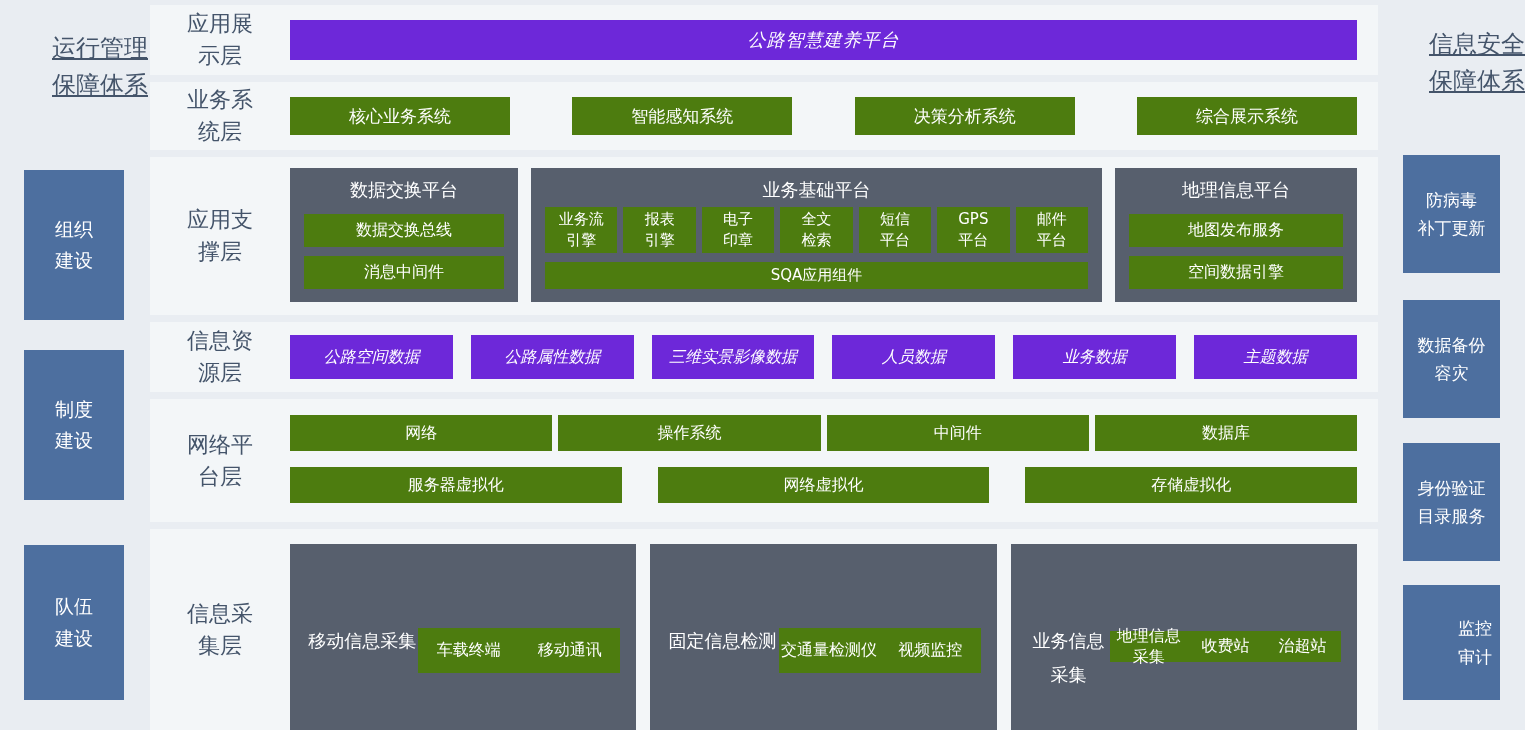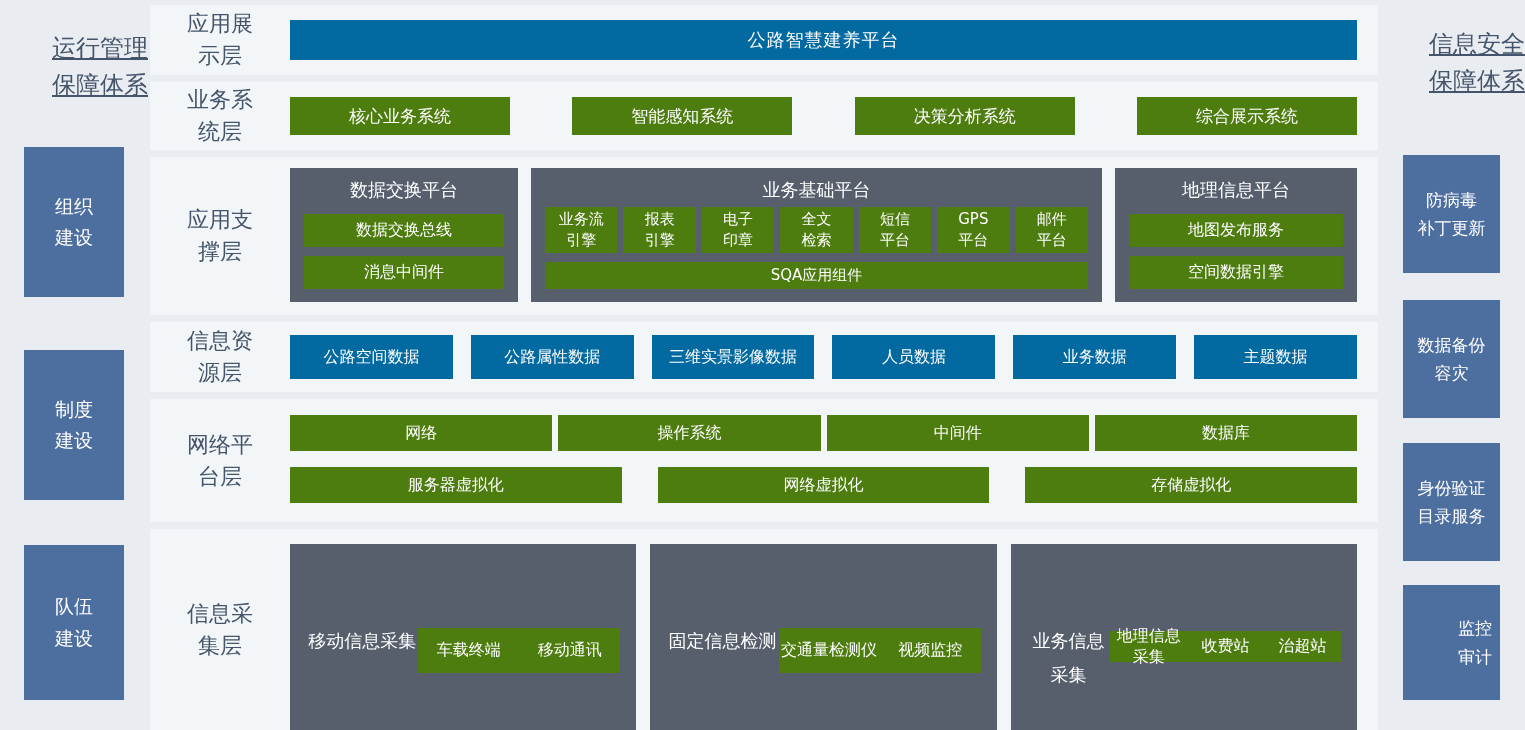--- a/index.html
+++ b/index.html
@@ -21,21 +21,21 @@
   }
   .left  .side-title { top:30px; }
   .right .side-title { top:26px; }
   .side-box {
     position:absolute; background:#4d6f9f; color:#ffffff;
     display:flex; align-items:center; justify-content:center;
     text-align:center; white-space:pre-line; line-height:1.65;
   }
   .left  .side-box { left:24px; width:100px; font-size:19px; }
   .right .side-box { left:25px; width:97px;  font-size:17px; }
-  .lbox1 { top:147px; height:150px; }
+  .lbox1 { top:170px; height:150px; }
   .lbox2 { top:350px; height:150px; }
   .lbox3 { top:545px; height:155px; }
   .rbox1 { top:155px; height:118px; }
   .rbox2 { top:300px; height:118px; }
   .rbox3 { top:443px; height:118px; }
   .rbox4 { top:585px; height:115px;padding-left:47px; }
 
   
   .main { flex:1; padding:5px 0 0 2px; display:flex; flex-direction:column; }
   .row  { background:#f3f6f8; display:flex; margin-bottom:7px; }
@@ -46,21 +46,21 @@
   .row-content { flex:1; padding-right:21px; }
 
   .row-display    { height:70px; }
   .row-business   { height:68px; }
   .row-support    { height:158px; }
   .row-resource   { height:70px; }
   .row-network    { height:123px; }
   .row-collection { flex:1; margin-bottom:0; }
 
   
-  .teal  { background:#0369a1; color:#fff; }
+  .teal  { background:#6d28d9; color:#fff;font-style:italic; }
   .blue  { background:#4d7c0f; color:#fff; }
   .cbox  { display:flex; align-items:center; justify-content:center; text-align:center; }
 
   
   .banner { height:40px; margin-top:15px; font-size:18px; letter-spacing:1px; }
 
   
   .biz-row { display:flex; justify-content:space-between; margin-top:15px; }
   .biz-row .cbox { width:220px; height:38px; font-size:17px; }
 

